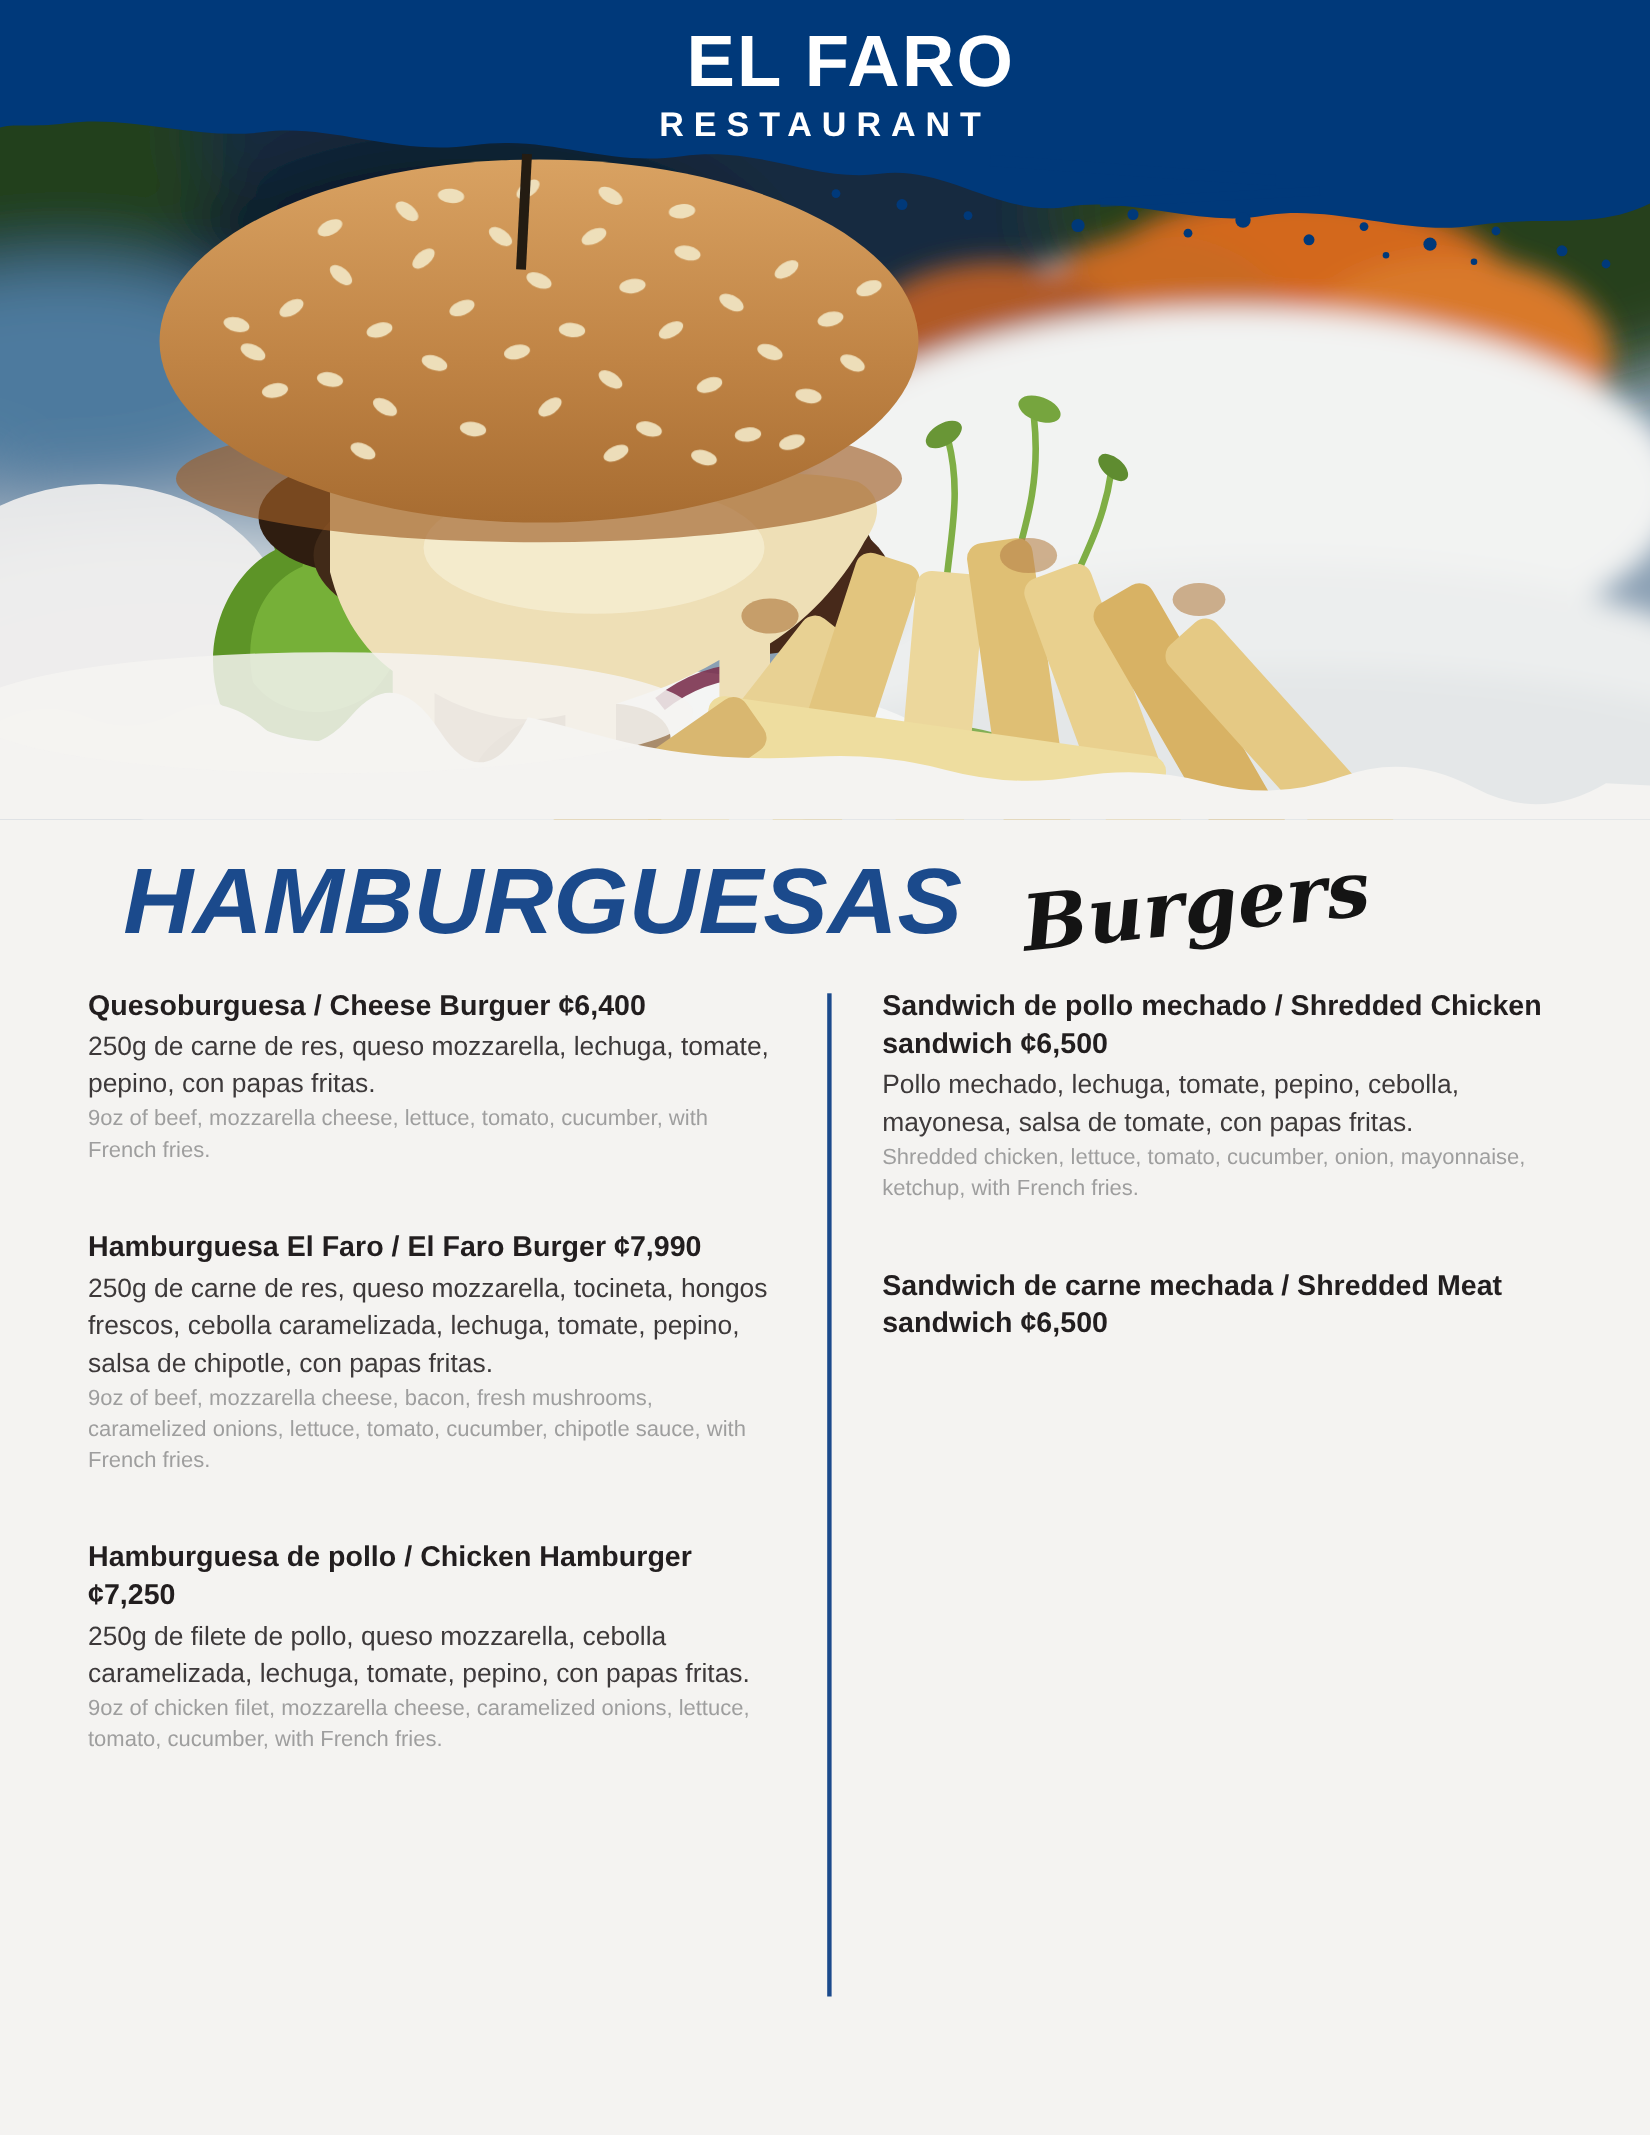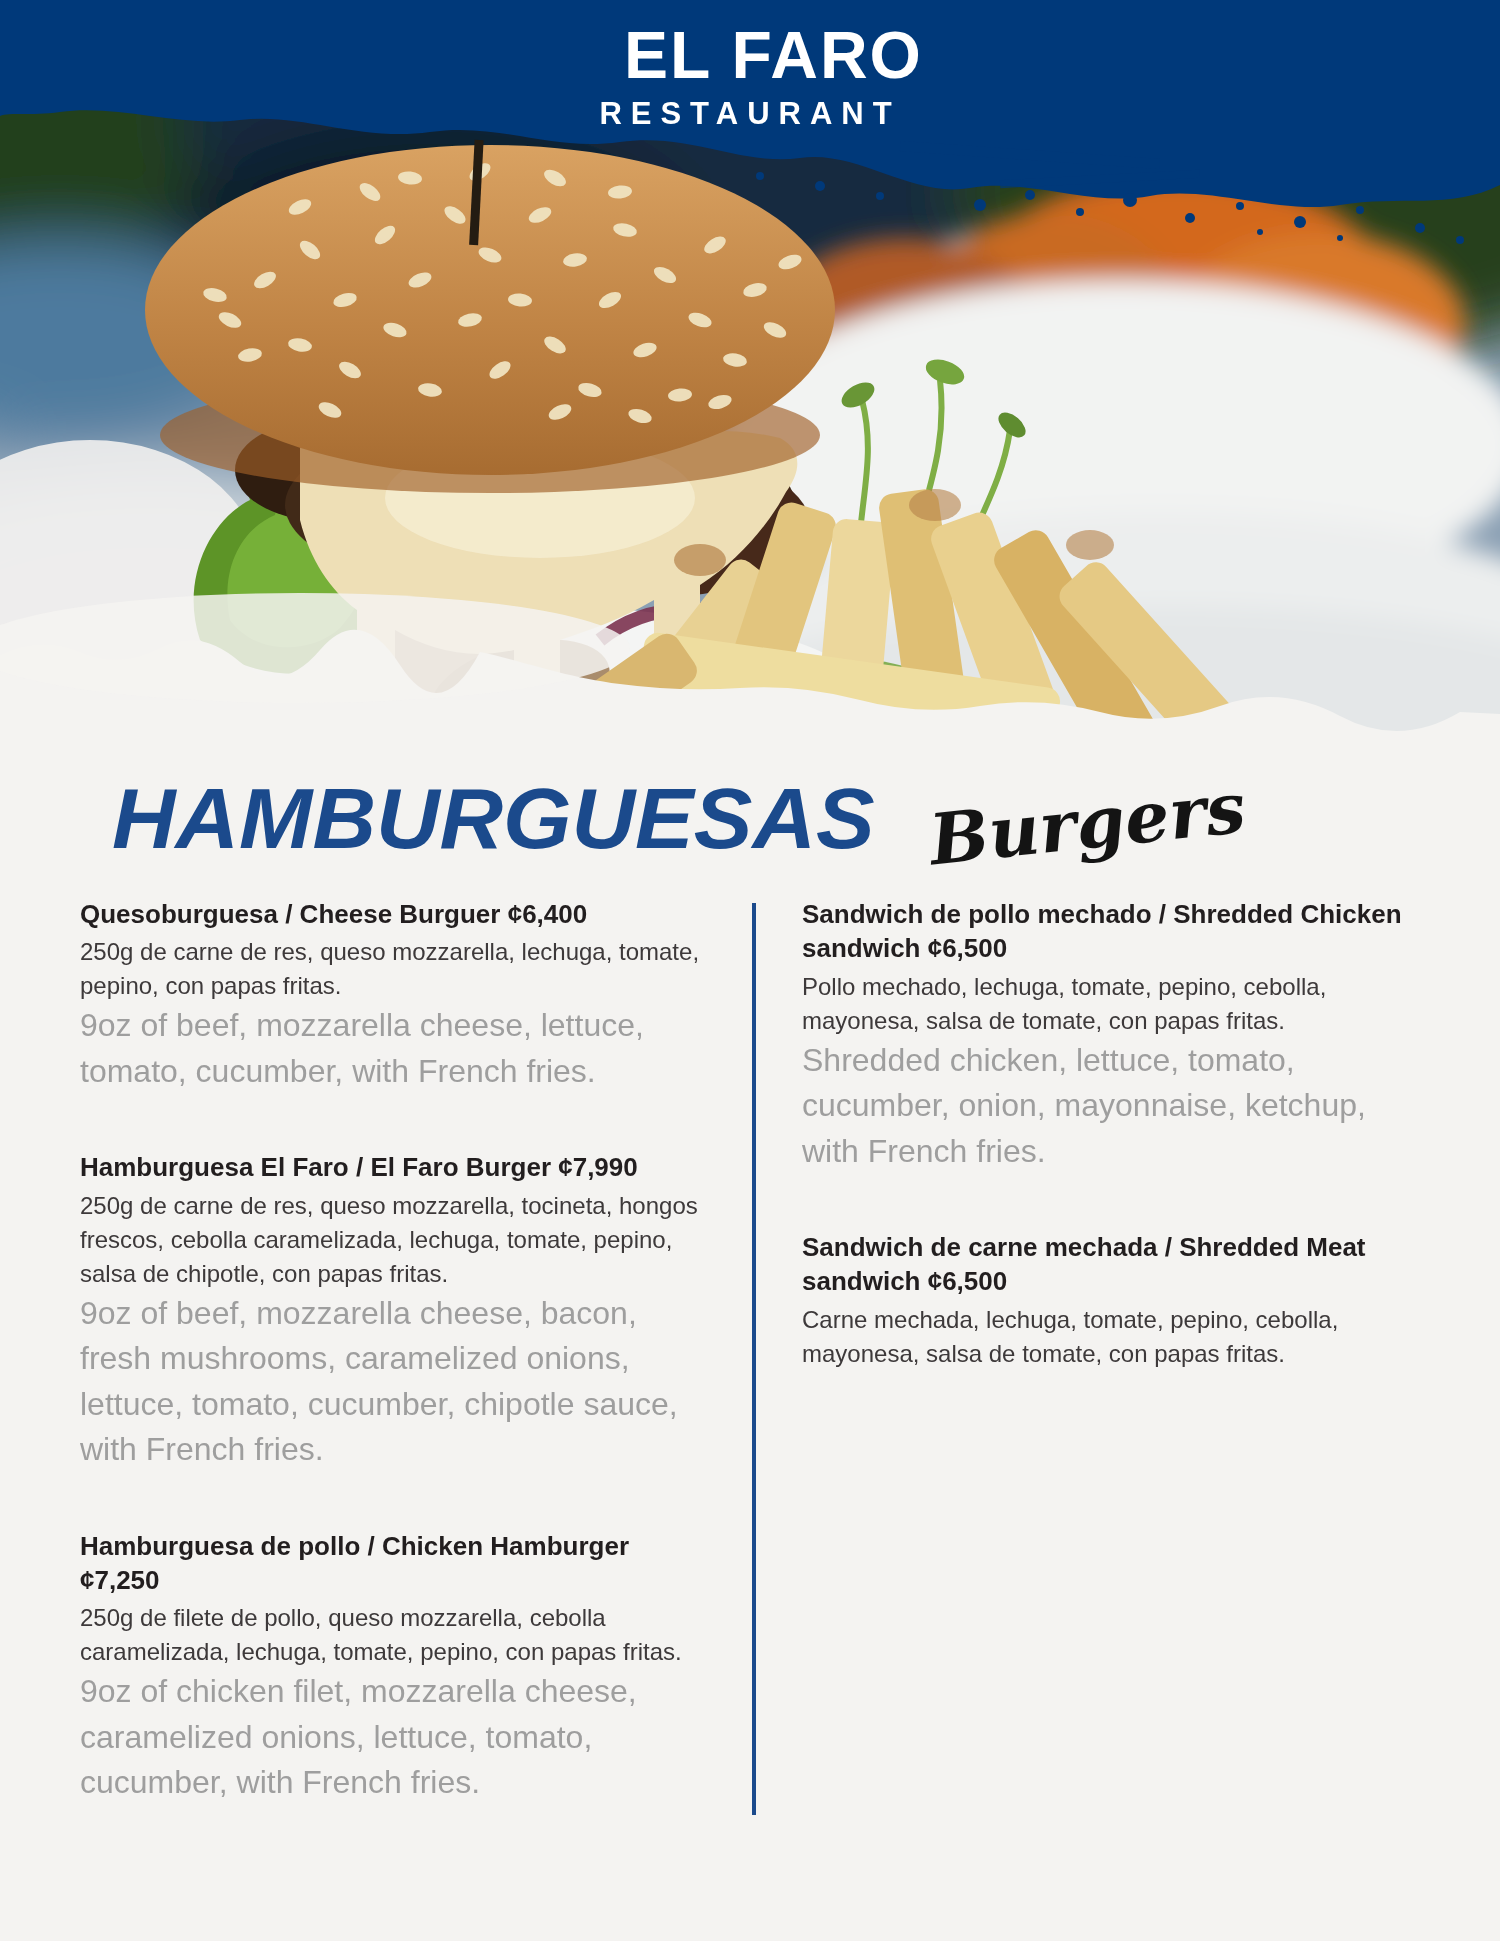--- a/index.html
+++ b/index.html
@@ -22,21 +22,21 @@
                 transform:rotate(-6deg);margin-top:10px;}
 
   
   .menu{display:grid;grid-template-columns:1fr 4px 1fr;column-gap:46px;
         padding:14px 72px 0 80px;flex:1 1 auto;align-items:start;}
   .divider{background:#1b4a8c;width:4px;height:912px;margin-top:6px;}
   .item{margin-bottom:56px;}
   .item:last-child{margin-bottom:0;}
   .item-title{font-size:26px;font-weight:bold;color:#221e1f;line-height:1.32;margin-bottom:4px;}
   .desc-es{font-size:24px;color:#3d393a;line-height:1.42;}
-  .desc-en{font-size:32px;color:#9e9e9e;line-height:1.42;}
+  .desc-en{font-size:20px;color:#9e9e9e;line-height:1.42;}
 </style>
 </head>
 <body>
 
 <div class="page">
 
   <div class="hero">
     <svg viewBox="0 0 1500 745" preserveAspectRatio="none" aria-hidden="true">
       <defs>
         <filter id="b30" x="-40%" y="-40%" width="180%" height="180%">
@@ -239,18 +239,17 @@
     <div class="divider"></div>
 
     <div class="col">
       <div class="item">
         <div class="item-title">Sandwich de pollo mechado / Shredded Chicken sandwich ¢6,500</div>
         <div class="desc-es">Pollo mechado, lechuga, tomate, pepino, cebolla, mayonesa, salsa de tomate, con papas fritas.</div>
         <div class="desc-en">Shredded chicken, lettuce, tomato, cucumber, onion, mayonnaise, ketchup, with French fries.</div>
       </div>
       <div class="item">
         <div class="item-title">Sandwich de carne mechada / Shredded Meat sandwich ¢6,500</div>
-        <div class="desc-es">Carne mechada, lechuga, tomate, pepino, cebolla, mayonesa, salsa de tomate, con papas fritas.</div>
       </div>
     </div>
   </div>
 
 </div>
 
 </body></html>

